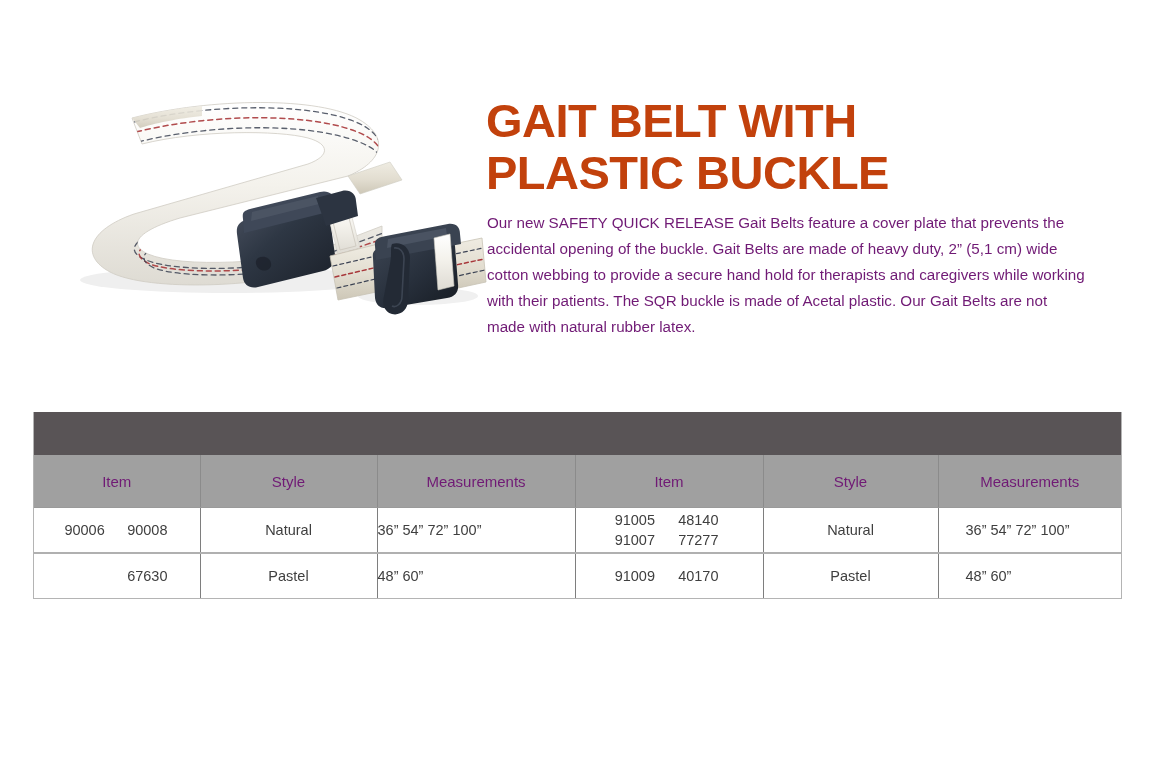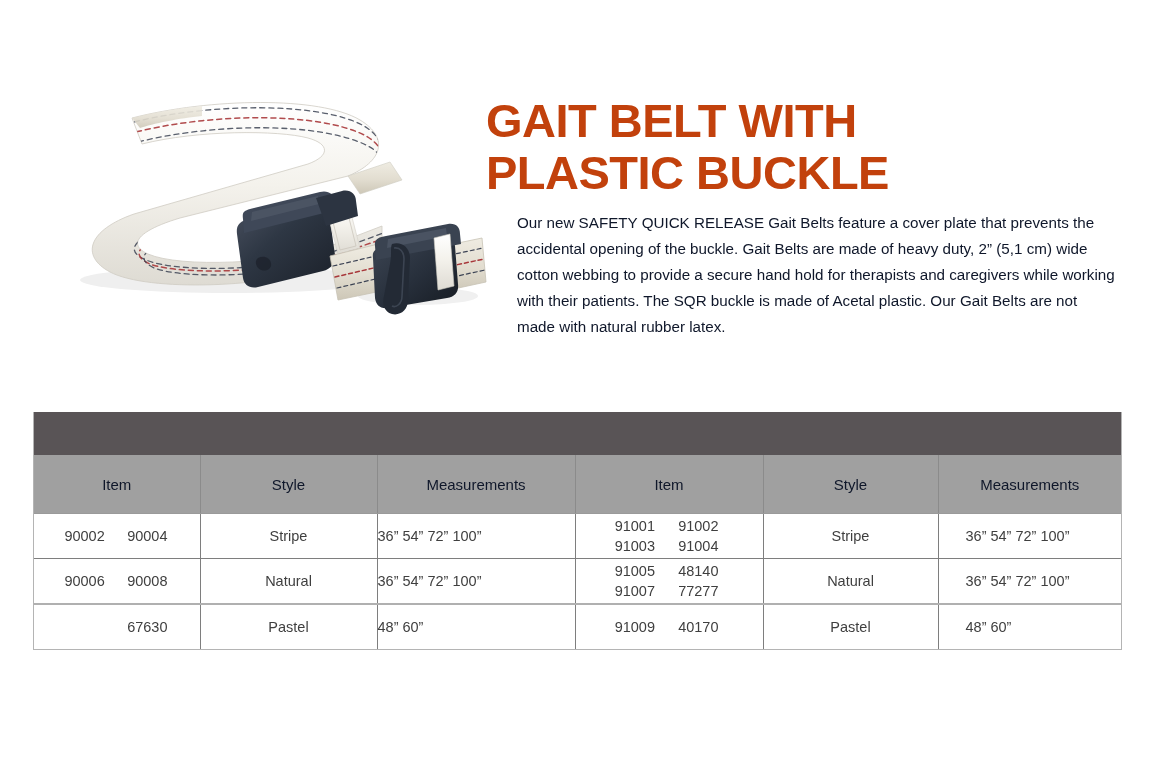--- a/index.html
+++ b/index.html
@@ -40,23 +40,22 @@
   }
   #headline .ln { display: block; white-space: nowrap; }
 
   #intro-paragraph {
     position: absolute;
     left: 487px;
     top: 195px;
     width: 600px;
     font-size: 15.2px;
     line-height: 26px;
-    color: #0f172a;
+    color: #701a75;
     text-align: left;
-    margin-left: 30px;
   }
 
   
   #spec-table {
     position: absolute;
     left: 33px;
     top: 412px;
     width: 1089px;
     border: 1px solid #b4b4b4;
     border-top: none;
@@ -74,28 +73,28 @@
   }
   table.spec col.c-item   { width: 166px; }
   table.spec col.c-style  { width: 177px; }
   table.spec col.c-meas   { width: 198px; }
   table.spec col.c-item2  { width: 188px; }
   table.spec col.c-style2 { width: 175px; }
   table.spec col.c-meas2  { width: 183px; }
 
   table.spec thead th {
     background: #a0a0a0;
-    color: #0f172a;
+    color: #701a75;
     font-weight: normal;
     font-size: 15px;
-    height: 58px;
+    height: 36px;
     text-align: center;
     border-right: 1px solid #8b8b8b;
     border-bottom: 1px solid #9a9a9a;
-    padding: 0;
+    padding: 8px;
   }
   table.spec thead th:last-child { border-right: none; }
 
   table.spec tbody td {
     border-right: 1px solid #7e7e7e;
     border-bottom: 1px solid #7e7e7e;
     height: 44px;
     font-size: 14.5px;
     color: #3f3f3f;
     padding: 0;
@@ -249,40 +248,20 @@
         <th>Item</th>
         <th>Style</th>
         <th>Measurements</th>
         <th>Item</th>
         <th>Style</th>
         <th>Measurements</th>
       </tr>
     </thead>
     <tbody>
 
-      <tr>
-        <td>
-          <div class="items-grid">
-            <span>90002</span>
-            <span>90004</span>
-          </div>
-        </td>
-        <td class="cell-center">Stripe</td>
-        <td class="cell-meas">36” 54” 72” 100”</td>
-        <td>
-          <div class="items-grid wide">
-            <span>91001</span>
-            <span>91002</span>
-            <span>91003</span>
-            <span>91004</span>
-          </div>
-        </td>
-        <td class="cell-center">Stripe</td>
-        <td class="cell-meas m2">36” 54” 72” 100”</td>
-      </tr>
 
       <tr class="thick-sep">
         <td>
           <div class="items-grid">
             <span>90006</span>
             <span>90008</span>
           </div>
         </td>
         <td class="cell-center">Natural</td>
         <td class="cell-meas">36” 54” 72” 100”</td>

